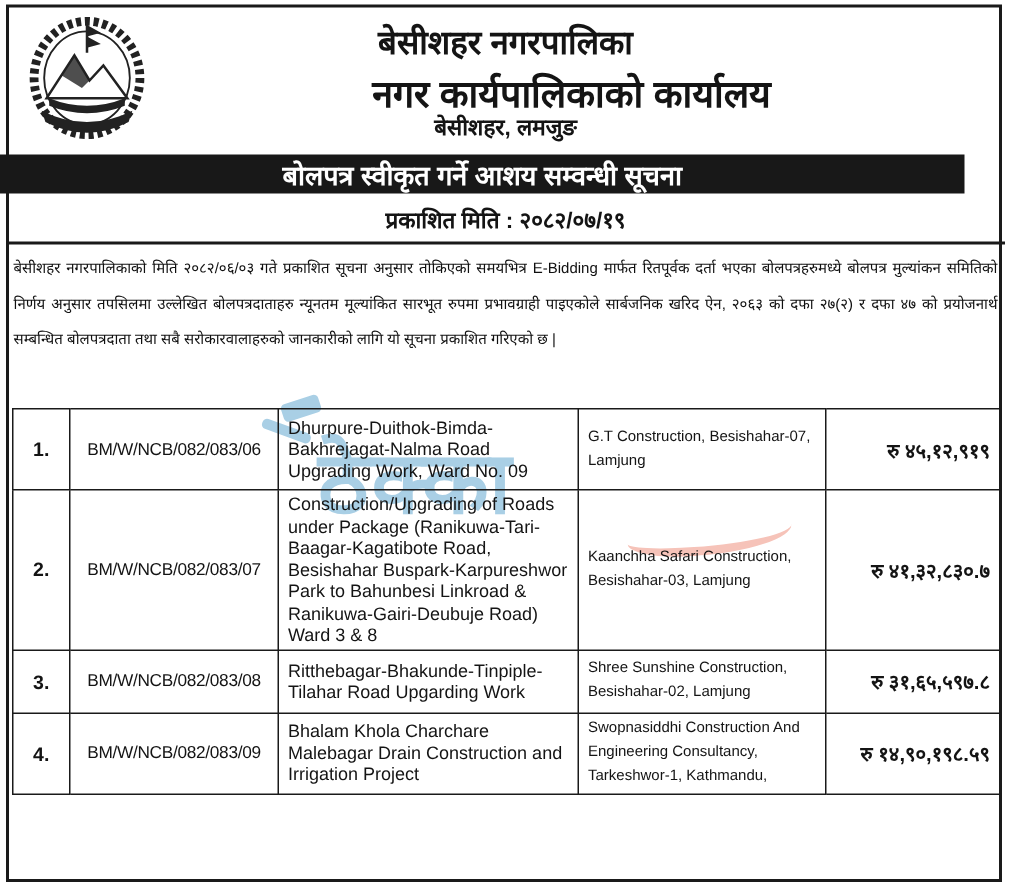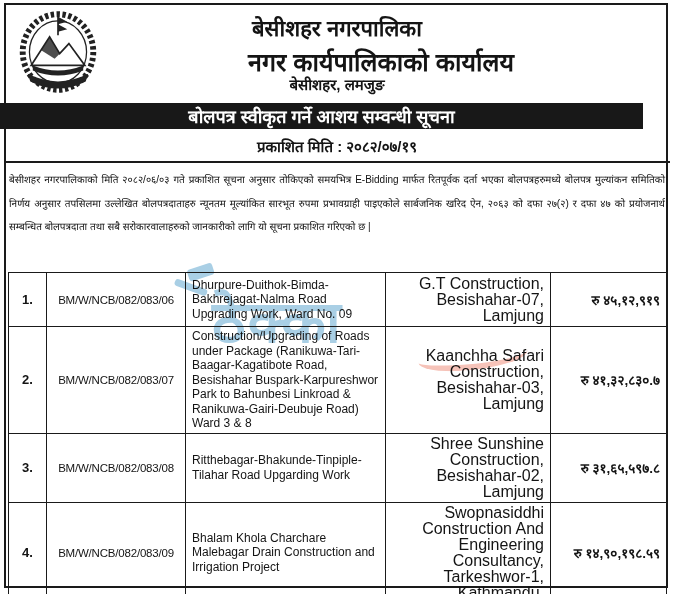--- a/index.html
+++ b/index.html
@@ -32,21 +32,21 @@
   .swoosh{position:absolute;left:250px;top:76px;width:110px;height:22px;border-bottom:6px solid #f6c3b9;border-radius:0 0 60% 40%;transform:rotate(-4deg);}
   
   table{position:absolute;left:8px;top:272px;width:658px;border-collapse:collapse;table-layout:fixed;z-index:2;background:transparent;}
   col.c1{width:38px;}col.c2{width:139px;}col.c3{width:200px;}col.c4{width:165px;}col.c5{width:116px;}
   th,td{border:1.5px solid #1a1a1a;padding:2px 6px;vertical-align:middle;box-sizing:border-box;background:transparent;}
   th{font-size:13.5px;font-weight:700;text-align:center;line-height:20px;}
   tr.hrow{height:70px;}
   td.sn{text-align:center;font-size:13px;font-weight:700;}
   td.cno{text-align:center;font-size:11.5px;letter-spacing:-0.2px;}
   td.work{font-size:12px;line-height:14.5px;text-align:left;}
-  td.firm{font-size:16px;line-height:16px;text-align:right;}
+  td.firm{font-size:10px;line-height:16px;text-align:left;}
   td.amt{font-size:13.5px;text-align:right;white-space:nowrap;font-weight:600;}
   tr.r1{height:54px;} tr.r2{height:92px;} tr.r3{height:42px;} tr.r4{height:54px;}
 </style>
 </head>
 <body>
 
 <div class="frame"></div>
 
 <svg class="logo" viewBox="0 0 100 100">
   <ellipse cx="50" cy="50" rx="42" ry="45" fill="none" stroke="#222" stroke-width="7" stroke-dasharray="4 3"></ellipse>

